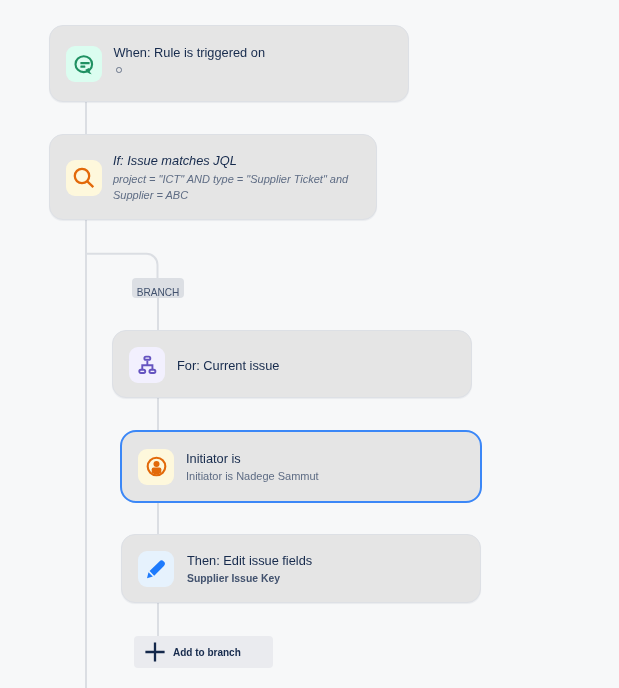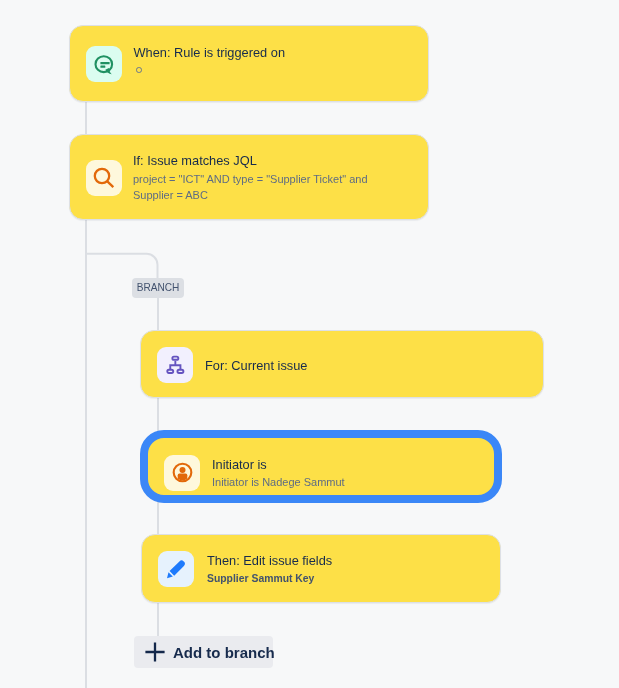--- a/index.html
+++ b/index.html
@@ -14,31 +14,30 @@
   }
   #canvas { position: relative; width: 619px; height: 688px; }
 
   
   .vline { position: absolute; width: 2px; background: #DBDEE3; }
   .branch-elbow { position: absolute; }
 
   
   .card {
     position: absolute;
-    background: #fde047;
+    background: #e5e5e5;
     border: 1px solid #DDE0E5;
     border-radius: 14px;
     box-shadow: 0 1px 1px rgba(9,30,66,0.06);
-    margin-left: 20px;
   }
   .card > .card-icon { position: absolute; }
   .card > .card-text { position: absolute; }
   .card.selected {
-    border: 8px solid #a21caf;
-    border-radius: 24px;
+    border: 2px solid #a21caf;
+    border-radius: 16px;
     box-shadow: none;
   }
   .card-icon {
     width: 36px; height: 36px;
     border-radius: 9px;
     display: flex; align-items: center; justify-content: center;
     flex: 0 0 36px;
   }
   .card-text { display: flex; flex-direction: column; }
   .card-title {
@@ -59,39 +58,39 @@
     width: 5.6px; height: 5.6px; border-radius: 50%;
     border: 1.5px solid #6B778C;
     flex: 0 0 5.6px;
   }
 
   
   .branch-pill {
     position: absolute;
     background: #DCDFE4;
     border-radius: 4px;
-    display: flex; align-items: center; justify-content: center;
+    display: flex; align-items: flex-end; justify-content: center;
     font-size: 10.1px;
     color: #42526E;
     letter-spacing: 0px;
   }
 
   
   .add-btn {
     position: absolute;
     background: #EAEBEF;
     border: none;
     border-radius: 4px;
     display: flex; align-items: center;
     cursor: pointer;
     padding: 0 14px 0 11px;
     font-family: inherit;
   }
   .add-btn-label {
-    font-size: 15px; font-weight: bold; color: #172B4D;
+    font-size: 10px; font-weight: bold; color: #172B4D;
     margin-left: 8px; white-space: nowrap;
   }
 </style>
 </head>
 <body>
 
 <div id="canvas" style="background: rgb(247, 248, 249);">
 
   <div class="vline" style="left:85px; top:102px; height:32px;"></div>
   <div class="vline" style="left:85px; top:219px; height:469px;"></div>
@@ -116,34 +115,34 @@
       </svg>
     </div>
     <div class="card-text" style="left:63.5px; top:18px;">
       <div class="card-title">When: Rule is triggered on</div>
       <div class="bullet-row" style="margin-top:6px;">
         <span class="bullet-ring" style="margin-left:2.5px;"></span>
       </div>
     </div>
   </div>
 
-  <div class="card" style="left:49px; top:134px; width:360px; height:86px;">
+  <div class="card" style="left:49px; top:134px; width:328px; height:86px;font-style:italic;">
     <div class="card-icon" style="background:#FEF8DC; left:16px; top:24.7px;">
       <svg width="24" height="24" viewBox="0 0 24 24" style="display:block;">
         <circle cx="10.0" cy="10.0" r="7.2" fill="none" stroke="#E2690A" stroke-width="2.3"></circle>
         <path d="M15.3 15.4 L21.3 21.2" stroke="#E2690A" stroke-width="2.3" stroke-linecap="butt"></path>
       </svg>
     </div>
     <div class="card-text" style="left:63px; top:16.5px; width:244px;">
       <div class="card-title">If: Issue matches JQL</div>
       <div class="card-sub" style="margin-top:2px; line-height:16.7px;">project = "ICT" AND type = "Supplier Ticket" and Supplier = ABC</div>
     </div>
   </div>
 
-  <div class="card" style="left:120px; top:330px; width:404px; height:68px;padding-left:15px;">
+  <div class="card" style="left:112px; top:330px; width:360px; height:68px;padding-left:15px;">
     <div class="card-icon" style="background:#F2F0FE; left:16px; top:16px;">
       <svg width="20.7" height="21.7" viewBox="0 0 24 24" preserveAspectRatio="none" style="display:block; margin-top:0px;">
         <path d="M12.0 7.4 V12.45 M6.1 17.0 V12.45 H17.9 V17.0" fill="none" stroke="#6554C0" stroke-width="2.2" stroke-linejoin="miter" stroke-linecap="butt"></path>
         <rect x="8.55" y="2.9" width="6.9" height="3.5" rx="1.75" fill="none" stroke="#6554C0" stroke-width="2.2"></rect>
         <rect x="2.65" y="17.4" width="6.9" height="3.5" rx="1.75" fill="none" stroke="#6554C0" stroke-width="2.2"></rect>
         <rect x="14.45" y="17.4" width="6.9" height="3.5" rx="1.75" fill="none" stroke="#6554C0" stroke-width="2.2"></rect>
       </svg>
     </div>
     <div class="card-text" style="left:64px; top:26px;">
       <div class="card-title">For: Current issue</div>
@@ -171,21 +170,21 @@
 
   <div class="card" style="left:121px; top:534px; width:360px; height:69px;">
     <div class="card-icon" style="background:#E6F2FD; left:16px; top:15.7px;">
       <svg width="24" height="24" viewBox="0 0 24 24" style="display:block;">
         <path d="M3.0 21.2 L4.5 15.3 L8.8 19.6 z" fill="#1D7AFC"></path>
         <path d="M5.6 14.1 L15.4 4.4 a3.05 3.05 0 0 1 4.3 0 l .2 .2 a3.05 3.05 0 0 1 0 4.3 L10.2 18.7 z" fill="#1D7AFC"></path>
       </svg>
     </div>
     <div class="card-text" style="left:65px; top:16.6px;">
       <div class="card-title">Then: Edit issue fields</div>
-      <div class="card-sub bold" style="margin-top:2px;">Supplier Sammut Key</div>
+      <div class="card-sub bold" style="margin-top:2px;">Supplier Issue Key</div>
     </div>
   </div>
 
   <div class="add-btn" style="left:134px; top:636px; width:139px; height:32px;">
     <svg width="20" height="20" viewBox="0 0 20 20" style="flex:0 0 20px; display:block;">
       <path d="M10 0.4 V19.6 M0.4 10 H19.6" stroke="#14284B" stroke-width="2.3" stroke-linecap="butt"></path>
     </svg>
     <span class="add-btn-label">Add to branch</span>
   </div>
 

